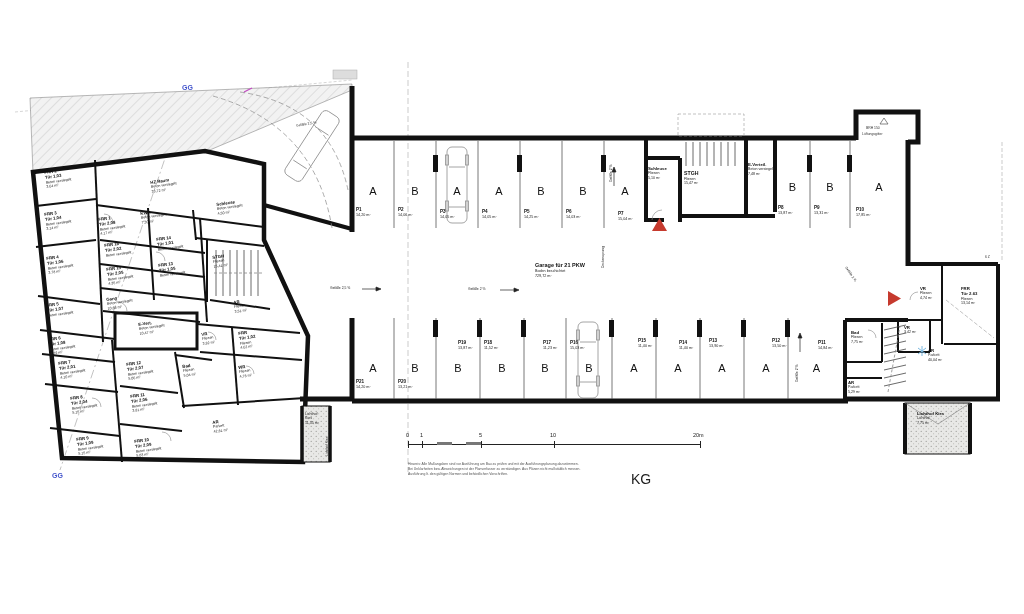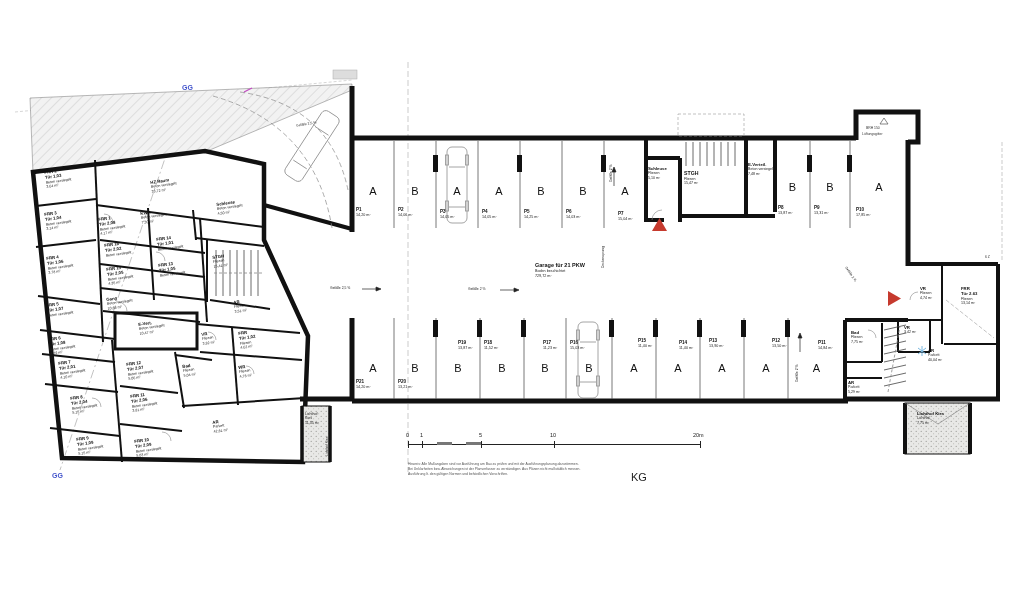--- a/index.html
+++ b/index.html
@@ -12,21 +12,21 @@
   .lbl b:empty,.lbl i:empty{display:none;}
   .rot{transform:rotate(-8deg);transform-origin:left top;}
   .letter{position:absolute;font-size:11px;color:#111;text-align:center;}
   .pid{position:absolute;font-size:4.6px;font-weight:bold;line-height:1.3;white-space:nowrap;}
   .pid i{display:block;font-style:normal;font-weight:normal;font-size:3.7px;color:#222;}
   .tiny{position:absolute;font-size:3.4px;color:#333;white-space:nowrap;}
   .slope{position:absolute;font-size:3.4px;color:#222;white-space:nowrap;}
   .gg{position:absolute;font-size:7px;color:#4455cc;font-weight:bold;}
   .title{position:absolute;font-size:5.5px;font-weight:bold;line-height:1.3;white-space:nowrap;}
   .title i{display:block;font-style:normal;font-weight:normal;font-size:3.7px;color:#222;}
-  .kg{position:absolute;font-size:11px;color:#222;}
+  .kg{position:absolute;font-size:14px;color:#222;}
   .scalebar{position:absolute;left:408px;top:432px;width:300px;height:16px;}
   .scalebar .num{position:absolute;top:0;font-size:5.5px;color:#222;}
   .notes{position:absolute;left:408px;top:462px;font-size:3.4px;color:#555;line-height:1.5;white-space:nowrap;}
   .vert{transform:rotate(-90deg);transform-origin:left top;}
 </style>
 </head>
 <body>
 
 <div id="plan">
 

